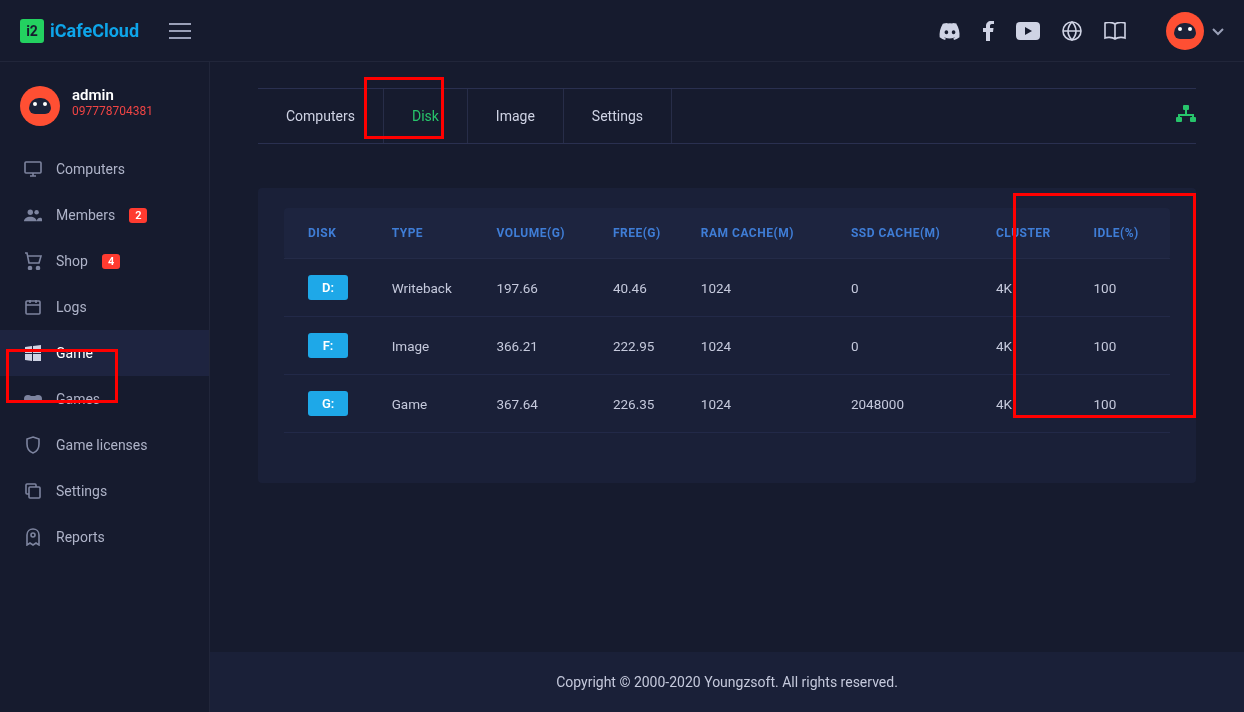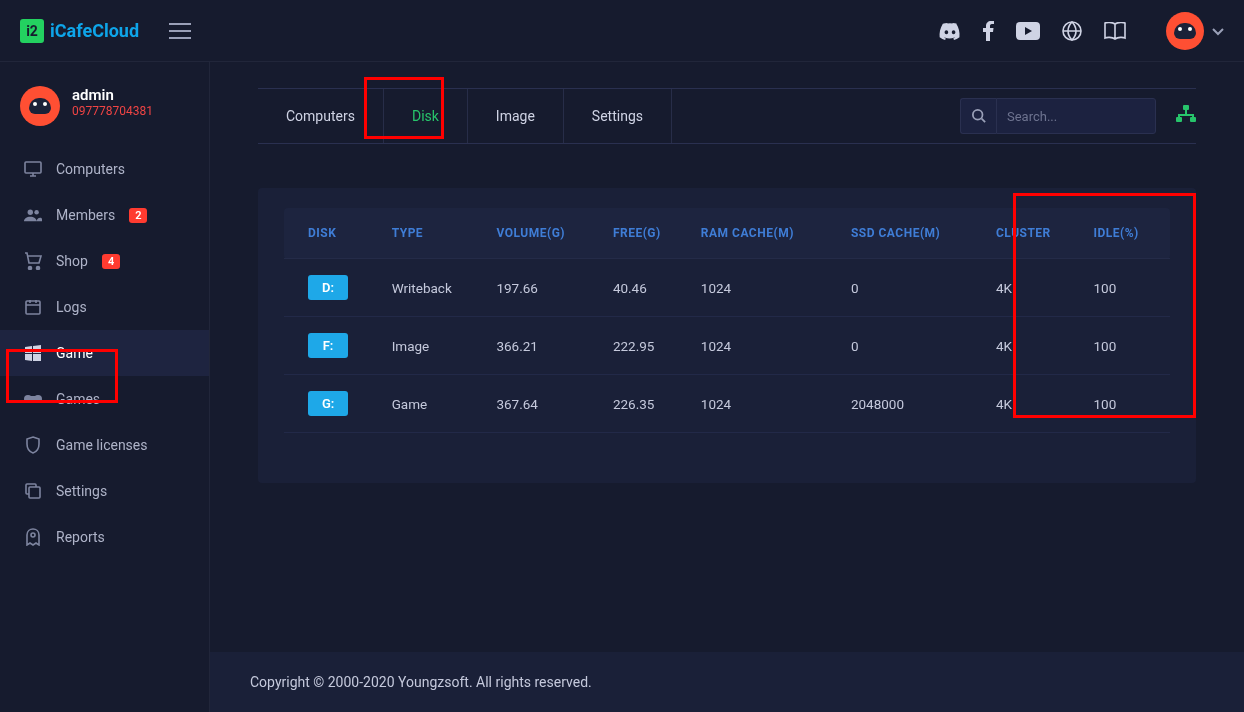--- a/index.html
+++ b/index.html
@@ -45,21 +45,21 @@
 .highlight-tab { position: absolute; left: 106px; top: -12px; width: 80px; height: 62px; border: 3px solid #ff0000; pointer-events: none; }
 .table-card { background: #1a2038; margin-top: 44px; padding: 20px 26px 50px 26px; border-radius: 4px; position: relative; }
 .table { width: 100%; border-collapse: collapse; }
 .table th { text-align: left; font-size: 12px; font-weight: 700; color: #3f7dd6; padding: 18px 8px; letter-spacing: 0.5px; border-bottom: 1px solid #242b48; background: #1d243f; }
 .table th:first-child { padding-left: 24px; border-radius: 4px 0 0 4px; }
 .table th:last-child { border-radius: 0 4px 4px 0; }
 .table td { padding: 16px 8px; font-size: 13.5px; color: #c5c9dc; border-bottom: 1px solid #222948; }
 .table td:first-child { padding-left: 24px; }
 .disk-badge { display: inline-block; background: #1ea8e8; color: #fff; font-weight: 600; font-size: 13px; padding: 5px 14px; border-radius: 3px; min-width: 40px; text-align: center; }
 .highlight-cols { position: absolute; right: 0px; top: 5px; width: 183px; height: 225px; border: 3px solid #ff0000; pointer-events: none; }
-.footer { margin-top: auto; background: #1a2038; padding: 22px 40px; text-align: left; font-size: 14px; color: #c5c9dc; margin-left: -48px; margin-right: -48px; }
+.footer { margin-top: auto; background: #1a2038; padding: 22px 40px; text-align: center; font-size: 14px; color: #c5c9dc; margin-left: -48px; margin-right: -48px; }
 </style>
 </head>
 <body>
 
 <div class="topbar">
   <div class="logo">
     <div class="logo-mark">i2</div>
     <div class="logo-text">iCafeCloud</div>
   </div>
   <div class="hamburger">
@@ -207,29 +207,20 @@
 
   <div class="content">
     <div class="tabs-row">
       <div id="tabs-holder" style="display:flex;">
           <div class="tab">Computers</div>
           <div class="tab active">Disk</div>
           <div class="tab">Image</div>
           <div class="tab">Settings</div>
         </div>
       <div class="tab-spacer"></div>
-      <div class="search-wrap">
-        <div class="search-btn">
-          <svg width="14" height="14" viewBox="0 0 16 16" fill="none" stroke="currentColor" stroke-width="2">
-              <circle cx="6.5" cy="6.5" r="5.5"></circle>
-              <path d="M11 11l4 4"></path>
-            </svg>
-        </div>
-        <input class="search-input" placeholder="Search..." style="">
-      </div>
       <span class="net-icon">
         <svg width="20" height="18" viewBox="0 0 20 18" fill="currentColor">
             <rect x="7" y="0" width="6" height="5" rx="1"></rect>
             <rect x="0" y="12" width="6" height="5" rx="1"></rect>
             <rect x="14" y="12" width="6" height="5" rx="1"></rect>
             <rect x="9" y="5" width="2" height="4"></rect>
             <rect x="2" y="9" width="16" height="2"></rect>
             <rect x="2" y="9" width="2" height="4"></rect>
             <rect x="16" y="9" width="2" height="4"></rect>
           </svg>

